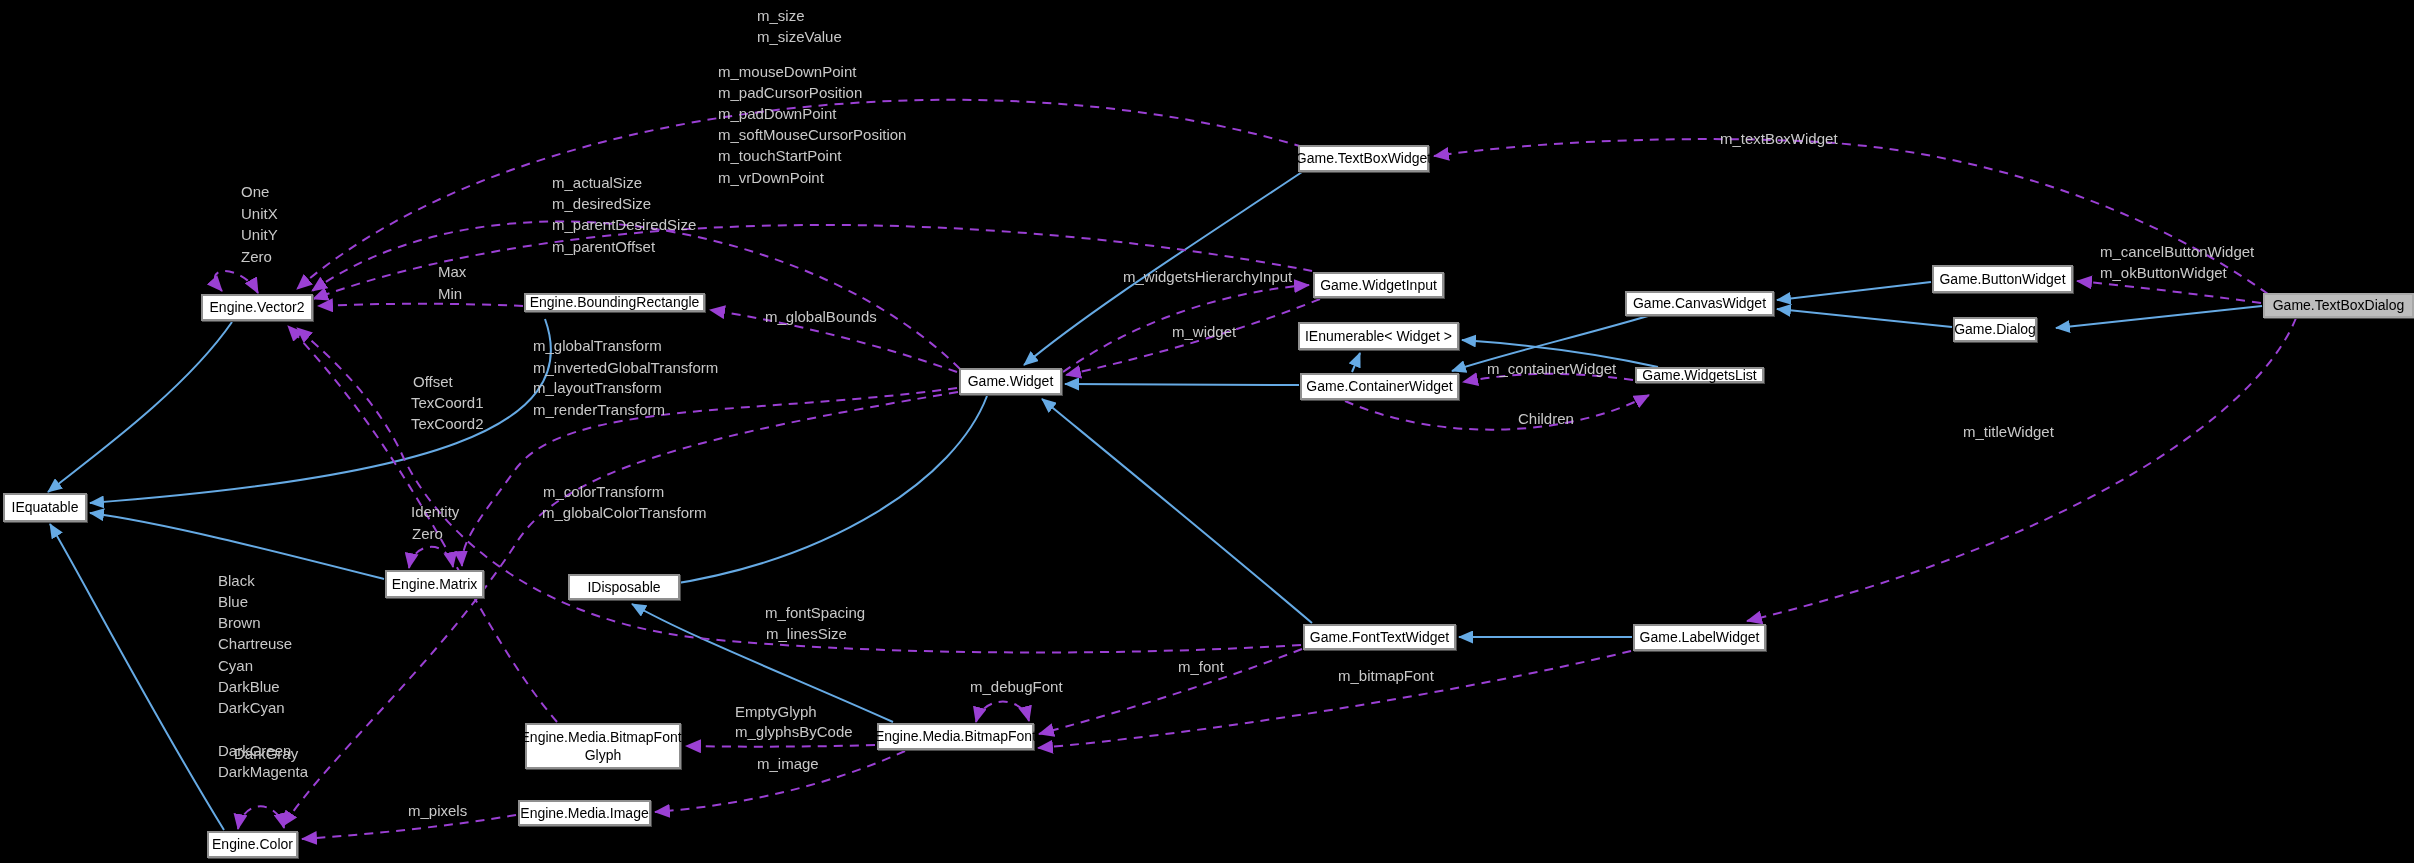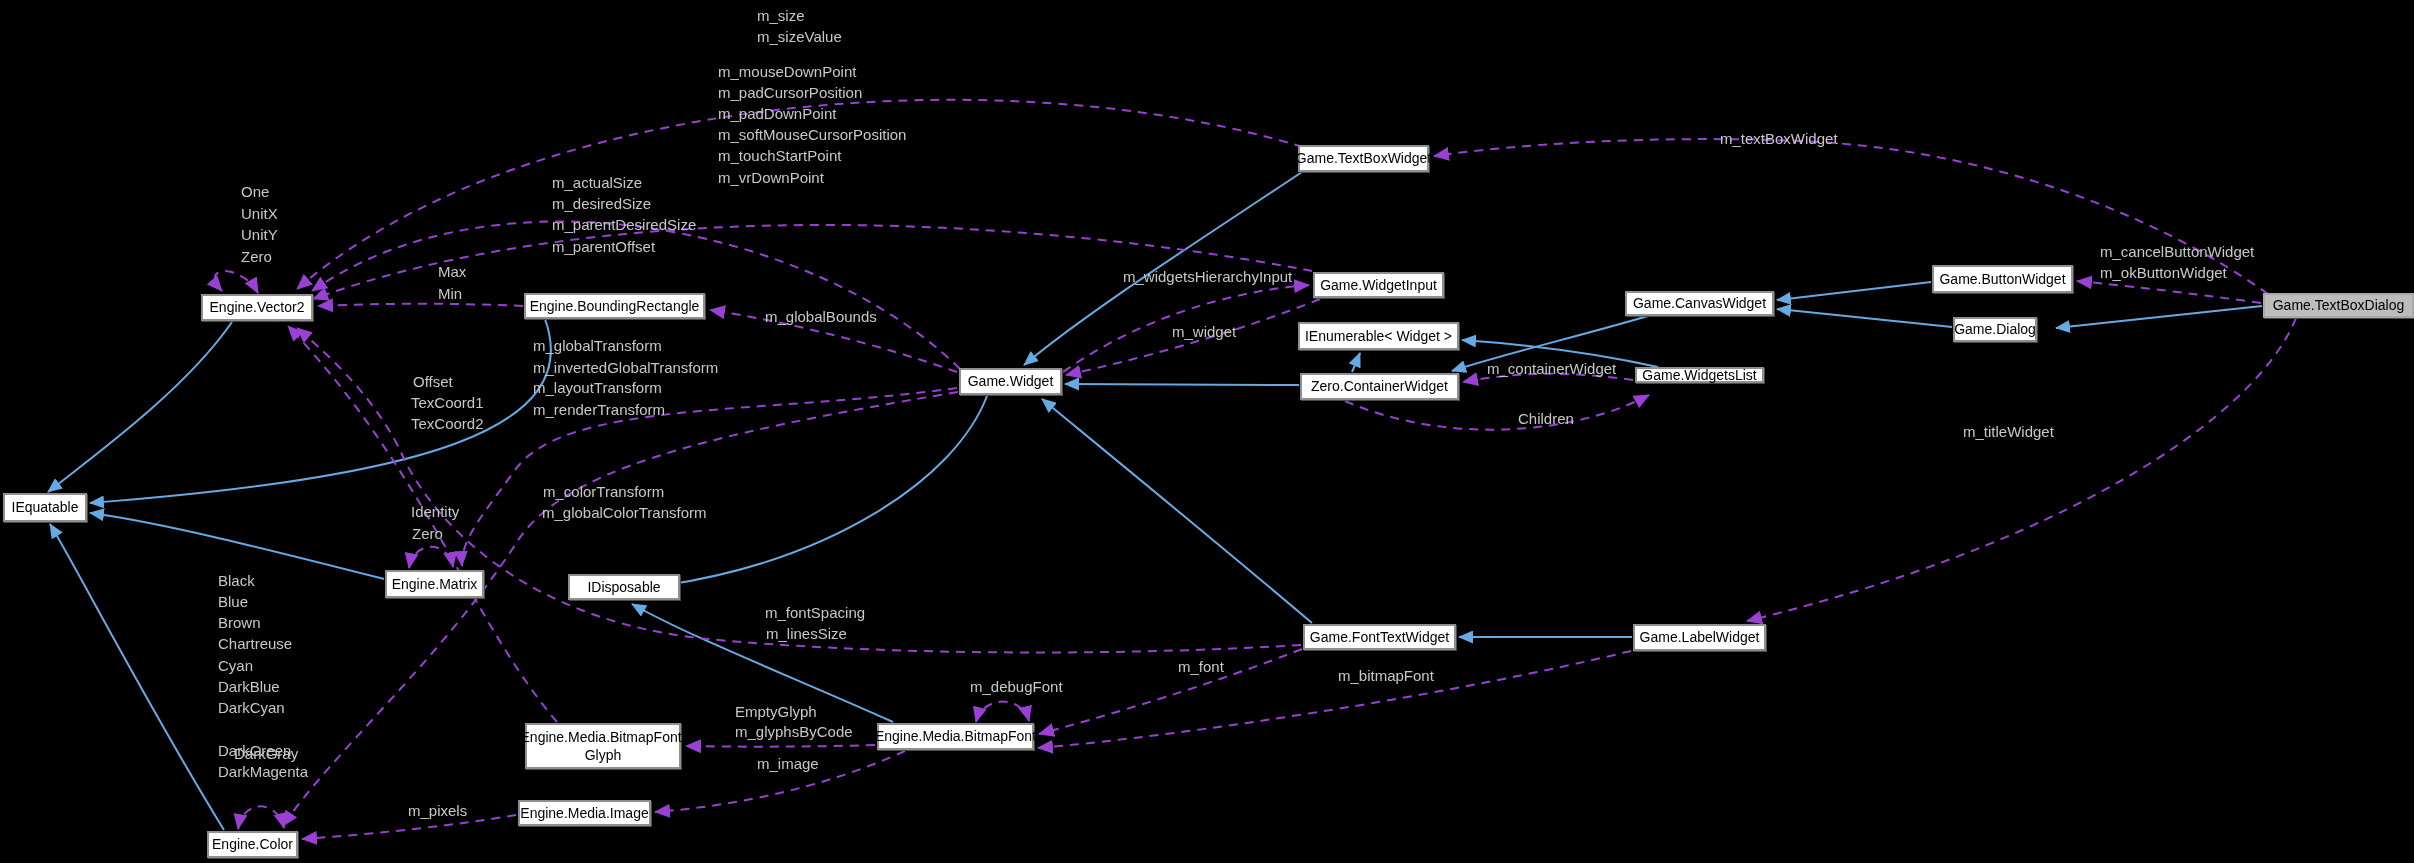--- a/index.html
+++ b/index.html
@@ -135,37 +135,37 @@
       <div class="edge-label" style="left: 970px; top: 679px;">m_debugFont</div>
       <div class="edge-label" style="left: 735px; top: 704px;">EmptyGlyph</div>
       <div class="edge-label" style="left: 735px; top: 724px;">m_glyphsByCode</div>
       <div class="edge-label" style="left: 757px; top: 756px;">m_image</div>
       <div class="edge-label" style="left: 408px; top: 803px;">m_pixels</div>
     </div>
   <div id="nodes-layer">
       <div class="node" style="left: 201px; top: 294px; width: 112px; height: 27px;">
         <span>Engine.Vector2</span>
       </div>
-      <div class="node" style="left: 524px; top: 293px; width: 181px; height: 26px;">
+      <div class="node" style="left: 524px; top: 293px; width: 181px; height: 19px;">
         <span>Engine.BoundingRectangle</span>
       </div>
       <div class="node" style="left: 959px; top: 368px; width: 103px; height: 27px;">
         <span>Game.Widget</span>
       </div>
       <div class="node" style="left: 1298px; top: 145px; width: 131px; height: 27px;">
         <span>Game.TextBoxWidget</span>
       </div>
       <div class="node" style="left: 1313px; top: 272px; width: 131px; height: 26px;">
         <span>Game.WidgetInput</span>
       </div>
       <div class="node" style="left: 1298px; top: 322px; width: 161px; height: 28px;">
         <span>IEnumerable&lt; Widget &gt;</span>
       </div>
       <div class="node" style="left: 1300px; top: 373px; width: 159px; height: 27px;">
-        <span>Zero.ContainerWidget</span>
+        <span>Game.ContainerWidget</span>
       </div>
       <div class="node" style="left: 1635px; top: 367px; width: 129px; height: 16px;">
         <span>Game.WidgetsList</span>
       </div>
       <div class="node" style="left: 1625px; top: 291px; width: 149px; height: 25px;">
         <span>Game.CanvasWidget</span>
       </div>
       <div class="node" style="left: 1932px; top: 265px; width: 141px; height: 28px;">
         <span>Game.ButtonWidget</span>
       </div>

